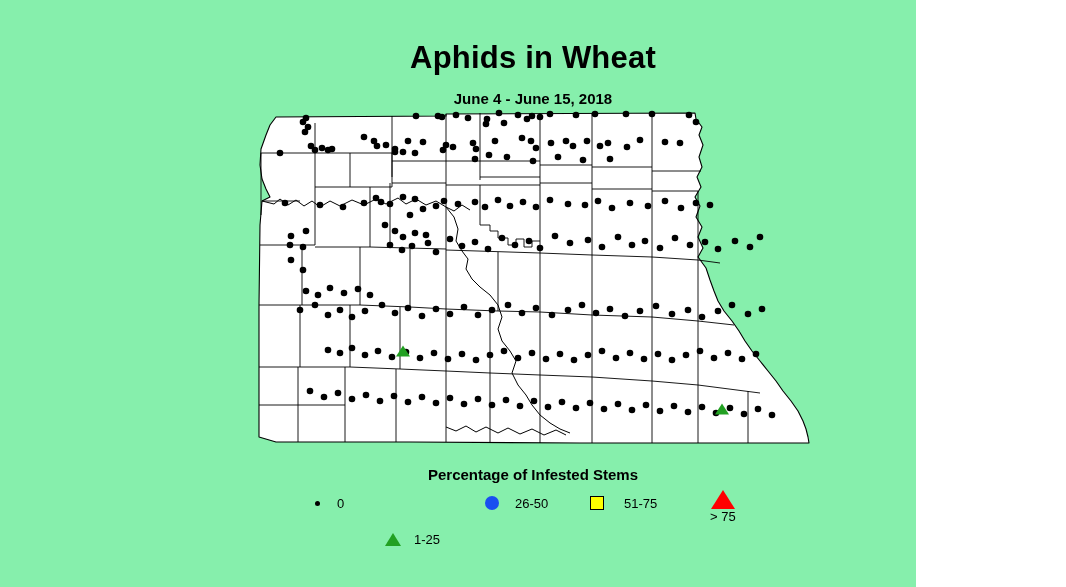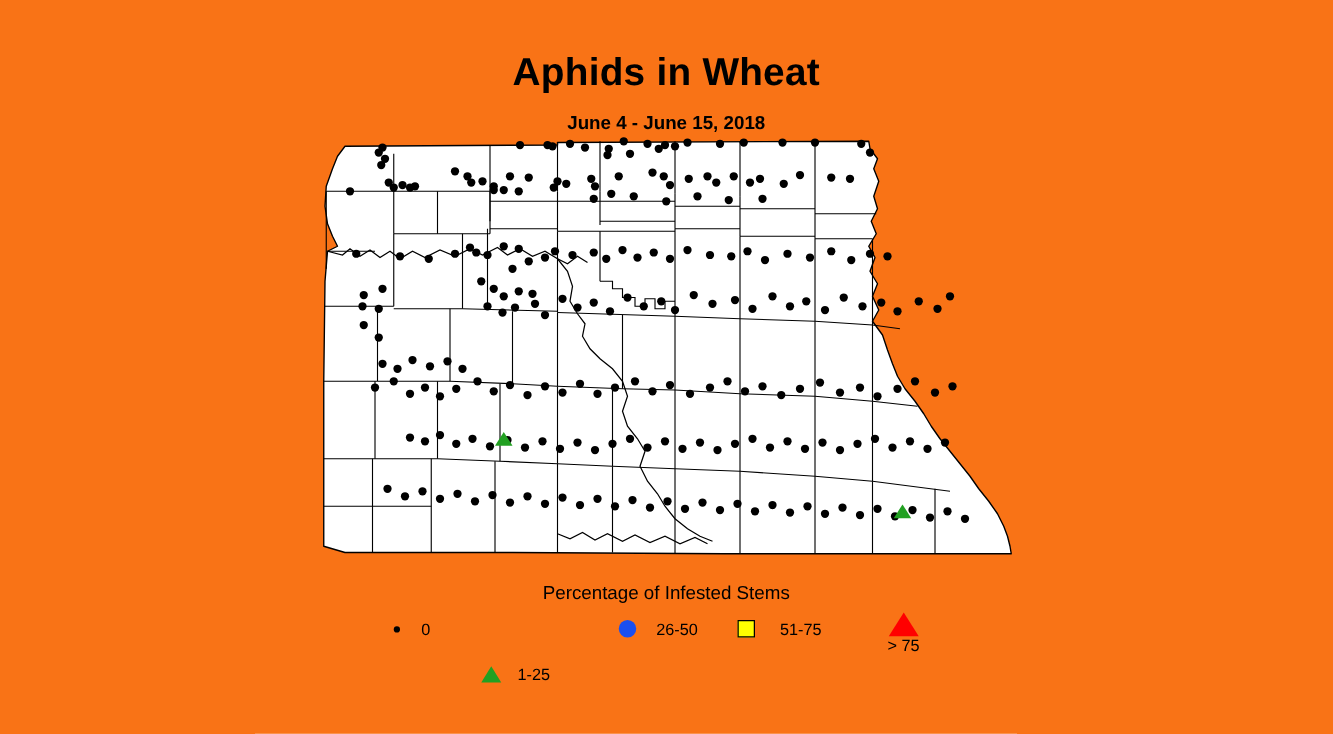--- a/index.html
+++ b/index.html
@@ -1,30 +1,30 @@
 <!DOCTYPE html>
 <html><head>
 <meta charset="utf-8">
 <style>
   html,body{margin:0;padding:0;background:#ffffff;}
   body{width:1066px;height:587px;overflow:hidden;
        font-family:"Liberation Sans",sans-serif;color:#000;}
-  #page{position:relative;width:1066px;height:587px;background:#f97316;}
+  #page{position:relative;width:916px;height:587px;background:#86efac;}
 
   #title{position:absolute;left:0;top:40px;width:1066px;text-align:center;
          font-size:31px;font-weight:bold;letter-spacing:.2px;}
   #subtitle{position:absolute;left:0;top:90px;width:1066px;text-align:center;
             font-size:15px;font-weight:bold;}
 
   #map-wrap{position:absolute;left:240px;top:105px;width:590px;height:350px;}
   #map-svg{display:block;width:590px;height:350px;}
 
   #legend{position:absolute;left:0;top:462px;width:1066px;height:60px;}
   #legend-title{position:absolute;left:0;top:4px;width:1066px;text-align:center;
-                font-size:15px;font-weight:normal;}
+                font-size:15px;font-weight:bold;}
   .legend-item{position:absolute;top:28px;height:26px;display:flex;
                align-items:center;}
   .legend-label{font-size:13px;color:#000;white-space:nowrap;}
   .sym{display:inline-block;position:relative;}
   .sym-dot{width:5px;height:5px;border-radius:50%;background:#000;}
   .sym-tri-green{width:0;height:0;border-left:8px solid transparent;
                  border-right:8px solid transparent;border-bottom:13px solid #22a022;}
   .sym-circle-blue{width:14px;height:14px;border-radius:50%;background:#1a4ff0;}
   .sym-sq-yellow{width:14px;height:14px;background:#ffff00;border:1.3px solid #000;
                  box-sizing:border-box;}
@@ -447,21 +447,21 @@
       <span class="gap-a"></span>
       <span class="legend-label">0</span>
     </div>
 
     <div class="legend-item" style="left:385px;margin-top:36px;">
       <span class="sym sym-tri-green"></span>
       <span class="gap-b"></span>
       <span class="legend-label">1-25</span>
     </div>
 
-    <div class="legend-item" style="left:495px;">
+    <div class="legend-item" style="left:485px;">
       <span class="sym sym-circle-blue"></span>
       <span class="gap-c"></span>
       <span class="legend-label">26-50</span>
     </div>
 
     <div class="legend-item" style="left:590px;">
       <span class="sym sym-sq-yellow"></span>
       <span class="gap-d"></span>
       <span class="legend-label">51-75</span>
     </div>

